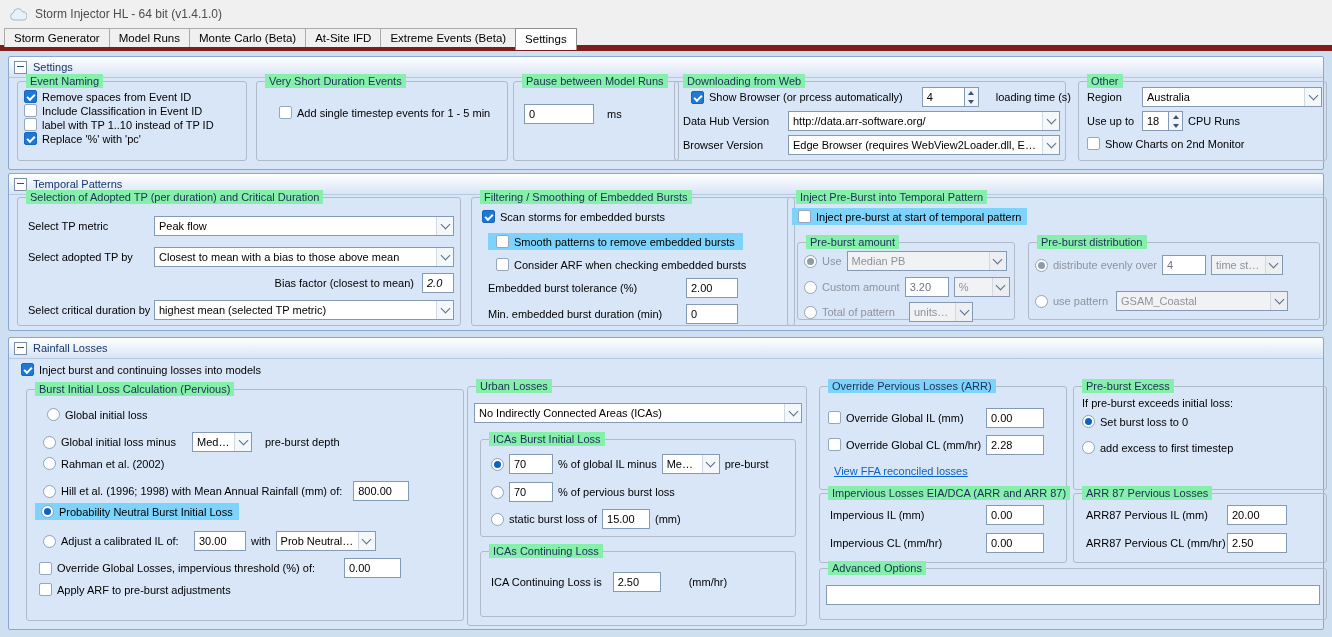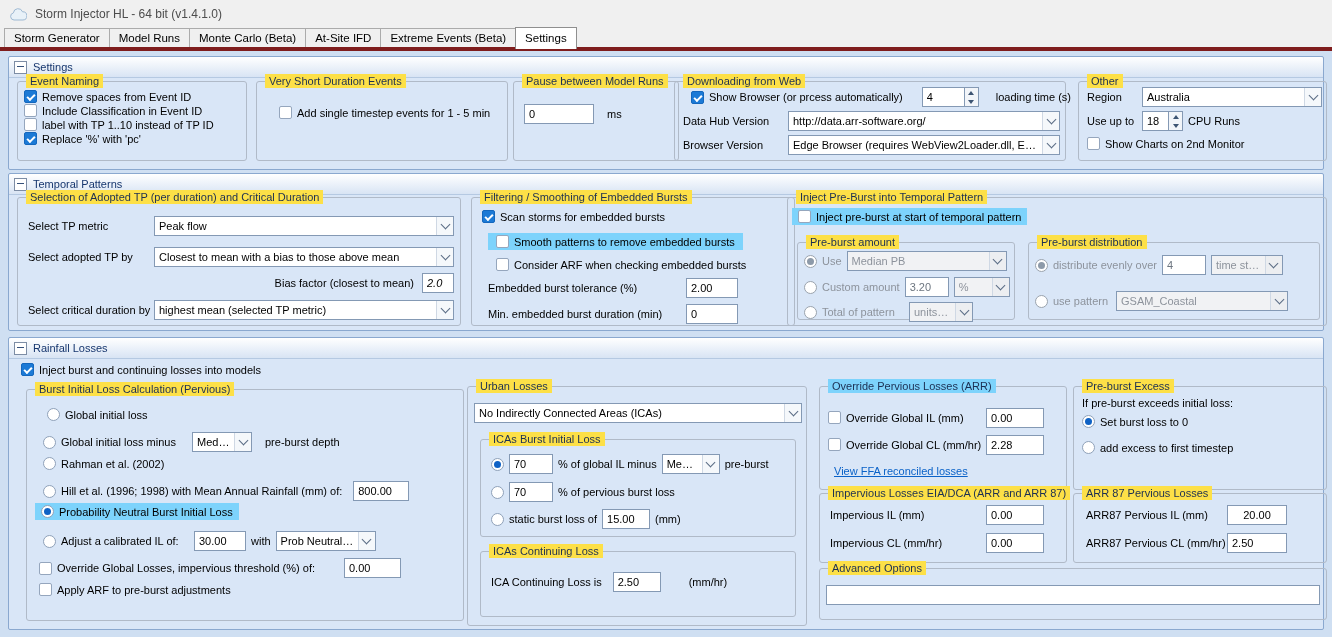--- a/index.html
+++ b/index.html
@@ -1,27 +1,27 @@
 <!DOCTYPE html>
 <html><head>
 <meta charset="utf-8">
 <style>
 html,body{margin:0;padding:0}
 .app{position:relative;width:1332px;height:637px;background:#cfdff2;font-family:"Liberation Sans",sans-serif;font-size:11px;color:#000;overflow:hidden}
 .titlebar{position:absolute;top:0;left:0;right:0;height:28px;background:#f0f0f0;display:flex;align-items:center;padding-left:10px;gap:8px;color:#4d4d4d;font-size:12px}
-.tabstrip{position:absolute;top:28px;left:0;right:0;height:23px;background:#f0f0f0;display:flex;align-items:center;padding-left:4px;border-bottom:4px solid #7f1d1d;box-sizing:border-box}
+.tabstrip{position:absolute;top:28px;left:0;right:0;height:23px;background:#f0f0f0;display:flex;align-items:flex-start;padding-left:4px;border-bottom:6px solid #7f1d1d;box-sizing:border-box}
 .tab{height:18px;line-height:18px;padding:0 9px;border:1px solid #ababab;border-bottom:none;background:#f0f0f0;margin-right:-1px;font-size:11.5px;white-space:nowrap}
 .tab.active{background:#fff;height:21px;line-height:21px;position:relative;z-index:2;margin-bottom:-1px;border-color:#8f8f8f}
 .content{position:absolute;top:51px;left:0;right:0;bottom:0;background:#cfdff2}
 .section{position:absolute;background:#d9e6f7;border:1px solid #8aa8cf;border-radius:2px;box-sizing:border-box}
 .sec-h{height:20px;display:flex;align-items:center;gap:6px;padding-left:5px;background:linear-gradient(#ffffff,#d8e4f4);border-bottom:1px solid #b5c9e2;color:#16366e;border-radius:2px 2px 0 0}
 .collapse{width:11px;height:11px;border:1px solid #7d8da5;background:#fff;position:relative;flex:none}
 .collapse::after{content:"";position:absolute;left:2px;right:2px;top:4px;height:1px;background:#35507a}
 .gb{position:absolute;border:1px solid #b0bac8;border-radius:3px;box-sizing:border-box}
-.lg{position:absolute;top:-8px;left:8px;background:#fde047;padding:0 4px;color:#1c2f52;white-space:nowrap;line-height:14px}
+.lg{position:absolute;top:-8px;left:8px;background:#86efac;padding:0 4px;color:#1c2f52;white-space:nowrap;line-height:14px}
 .row{position:absolute;display:flex;align-items:center;gap:5px;white-space:nowrap}
 .abs{position:absolute;white-space:nowrap}
 .box{width:13px;height:13px;box-sizing:border-box;border:1px solid #95a6bd;border-radius:2px;background:#fff;flex:none;position:relative}
 .box.on{background:#1c7ad6;border-color:#1467bd}
 .box.on::after{content:"";position:absolute;left:2px;top:3px;width:6px;height:3px;border-left:2px solid #fff;border-bottom:2px solid #fff;transform:rotate(-45deg)}
 .rad{width:13px;height:13px;box-sizing:border-box;border:1px solid #8fa1b9;border-radius:50%;background:#fff;flex:none;position:relative}
 .rad.on::after{content:"";position:absolute;inset:2px;border-radius:50%;background:#0f62c5}
 .rad.dis{border-color:#9aa3ad}
 .rad.dis.on::after{background:#8d9aa9}
 .txt{height:20px;box-sizing:border-box;border:1px solid #8499b4;background:#fff;font-family:"Liberation Sans",sans-serif;font-size:11px;padding:0 4px;color:#000;outline:none}
@@ -441,21 +441,21 @@
           </div>
         <div class="row" style="left:8px;top:54px">
             <span class="rad"></span>
             <span>add excess to first timestep</span>
           </div>
       </div>
 
       <div class="gb" style="left:1064px;top:155px;width:254px;height:70px">
         <span class="lg">ARR 87 Pervious Losses</span>
         <span class="abs" style="left:12px;top:15px">ARR87 Pervious IL (mm)</span>
-        <input class="txt abs" style="left: 153px; top: 11px; width: 60px; text-align: center;" value="20.00">
+        <input class="txt abs" style="left: 153px; top: 11px; width: 60px;" value="20.00">
         <span class="abs" style="left:12px;top:43px">ARR87 Pervious CL (mm/hr)</span>
         <input class="txt abs" style="left: 153px; top: 39px; width: 60px;" value="2.50">
       </div>
 
       <div class="gb" style="left:810px;top:230px;width:508px;height:52px">
         <span class="lg">Advanced Options</span>
         <input class="txt abs" style="left: 6px; top: 16px; width: 494px;" value="">
       </div>
     </div>
 

